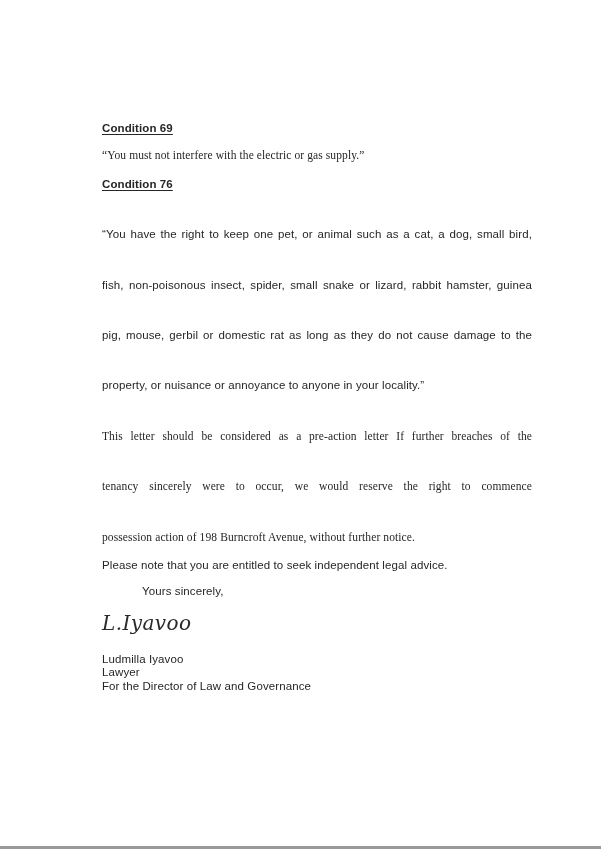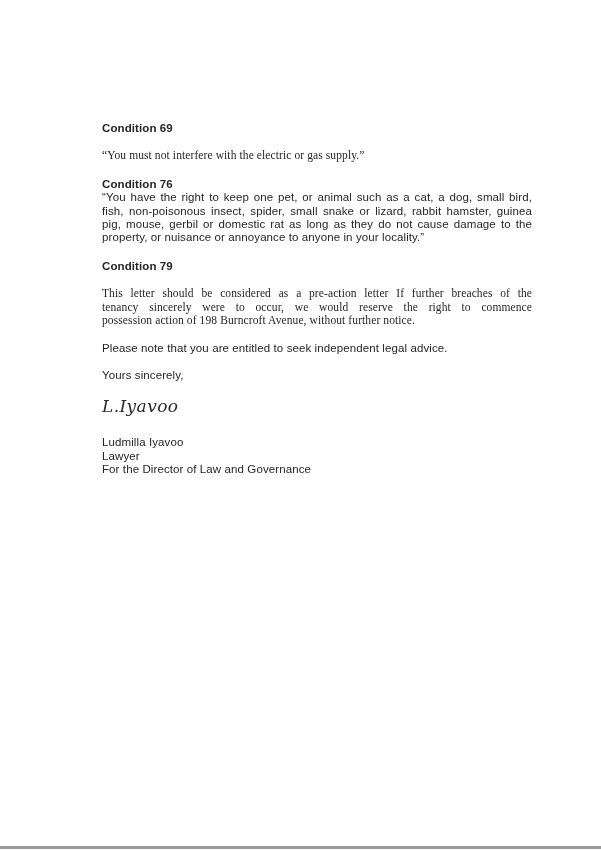--- a/index.html
+++ b/index.html
@@ -20,40 +20,42 @@
     position: absolute;
     left: 102px;
     top: 122px;
     width: 430px;
     font-size: 11.5px;
     line-height: 13.4px;
     letter-spacing: 0.1px;
   }
   .cond-heading {
     font-weight: bold;
+    text-decoration: underline;
     text-underline-offset: 2px;
   }
-  .mt-sm { margin-top: 13px; }
+  .mt-sm { margin-top: 13px; margin-left: 40px; }
   .mt    { margin-top: 14px; font-family: Liberation Serif, serif; }
   .mt-lg { margin-top: 15px; }
   .tline {
     text-align: justify;
     text-align-last: justify;
+    margin-top: 37px;
   }
   .tline.last {
     text-align-last: left;
   }
   .single-line {
     text-align: left;
   }
   .signature {
     margin-top: 14px;
     font-family: "DejaVu Serif", serif;
     font-style: italic;
-    font-size: 17px;
+    font-size: 20px;
     line-height: 21px;
     letter-spacing: 0.4px;
     color: #2a2a2a;
   }
   .signatory {
     margin-top: 19px;
   }
   .scan-bar {
     position: absolute;
     left: 0;
@@ -76,21 +78,20 @@
 
     <div class="cond-heading mt-lg">Condition 76</div>
 
     <div>
         <div class="tline">“You have the right to keep one pet, or animal such as a cat, a dog, small bird,</div>
         <div class="tline">fish, non-poisonous insect, spider, small snake or lizard, rabbit hamster, guinea</div>
         <div class="tline">pig, mouse, gerbil or domestic rat as long as they do not cause damage to the</div>
         <div class="tline last">property, or nuisance or annoyance to anyone in your locality.”</div>
       </div>
 
-    <div class="cond-heading mt-lg">Condition 79</div>
 
 
     <div class="mt">
         <div class="tline">This letter should be considered as a pre-action letter If further breaches of the</div>
         <div class="tline">tenancy sincerely were to occur, we would reserve the right to commence</div>
         <div class="tline last">possession action of 198 Burncroft Avenue, without further notice.</div>
       </div>
 
     <div class="single-line mt-lg">Please note that you are entitled to seek independent legal advice.</div>
 

